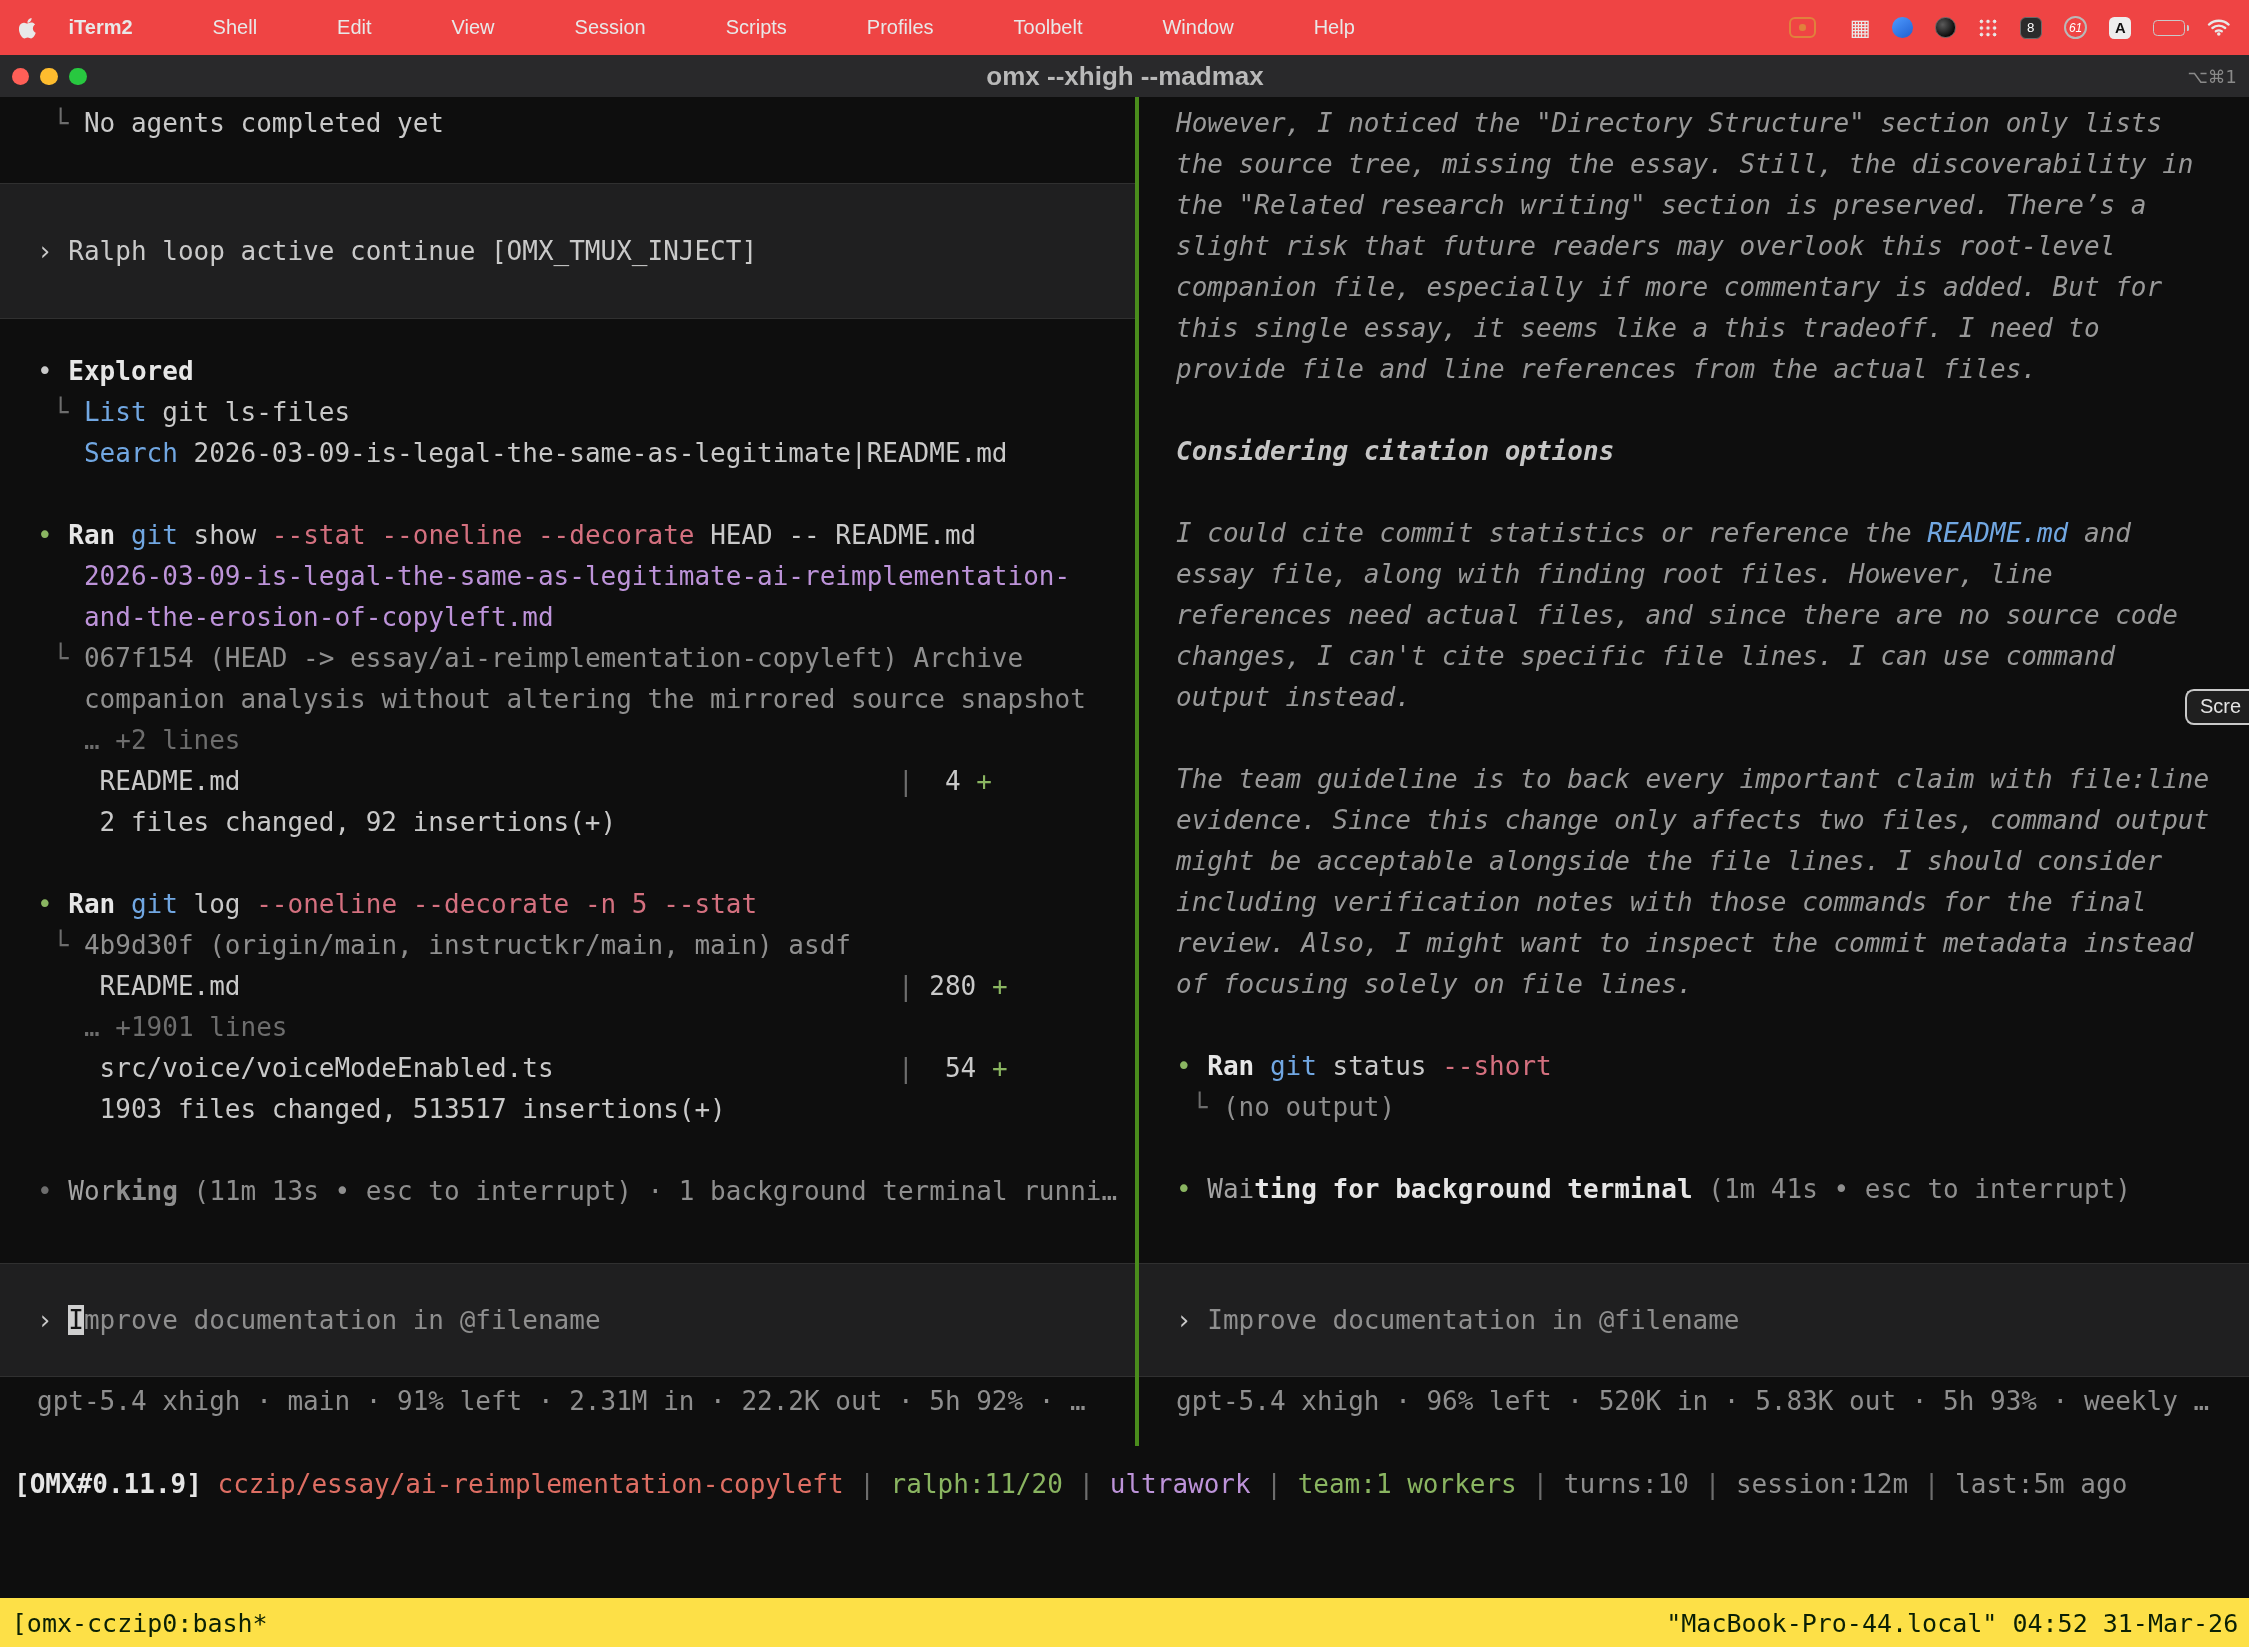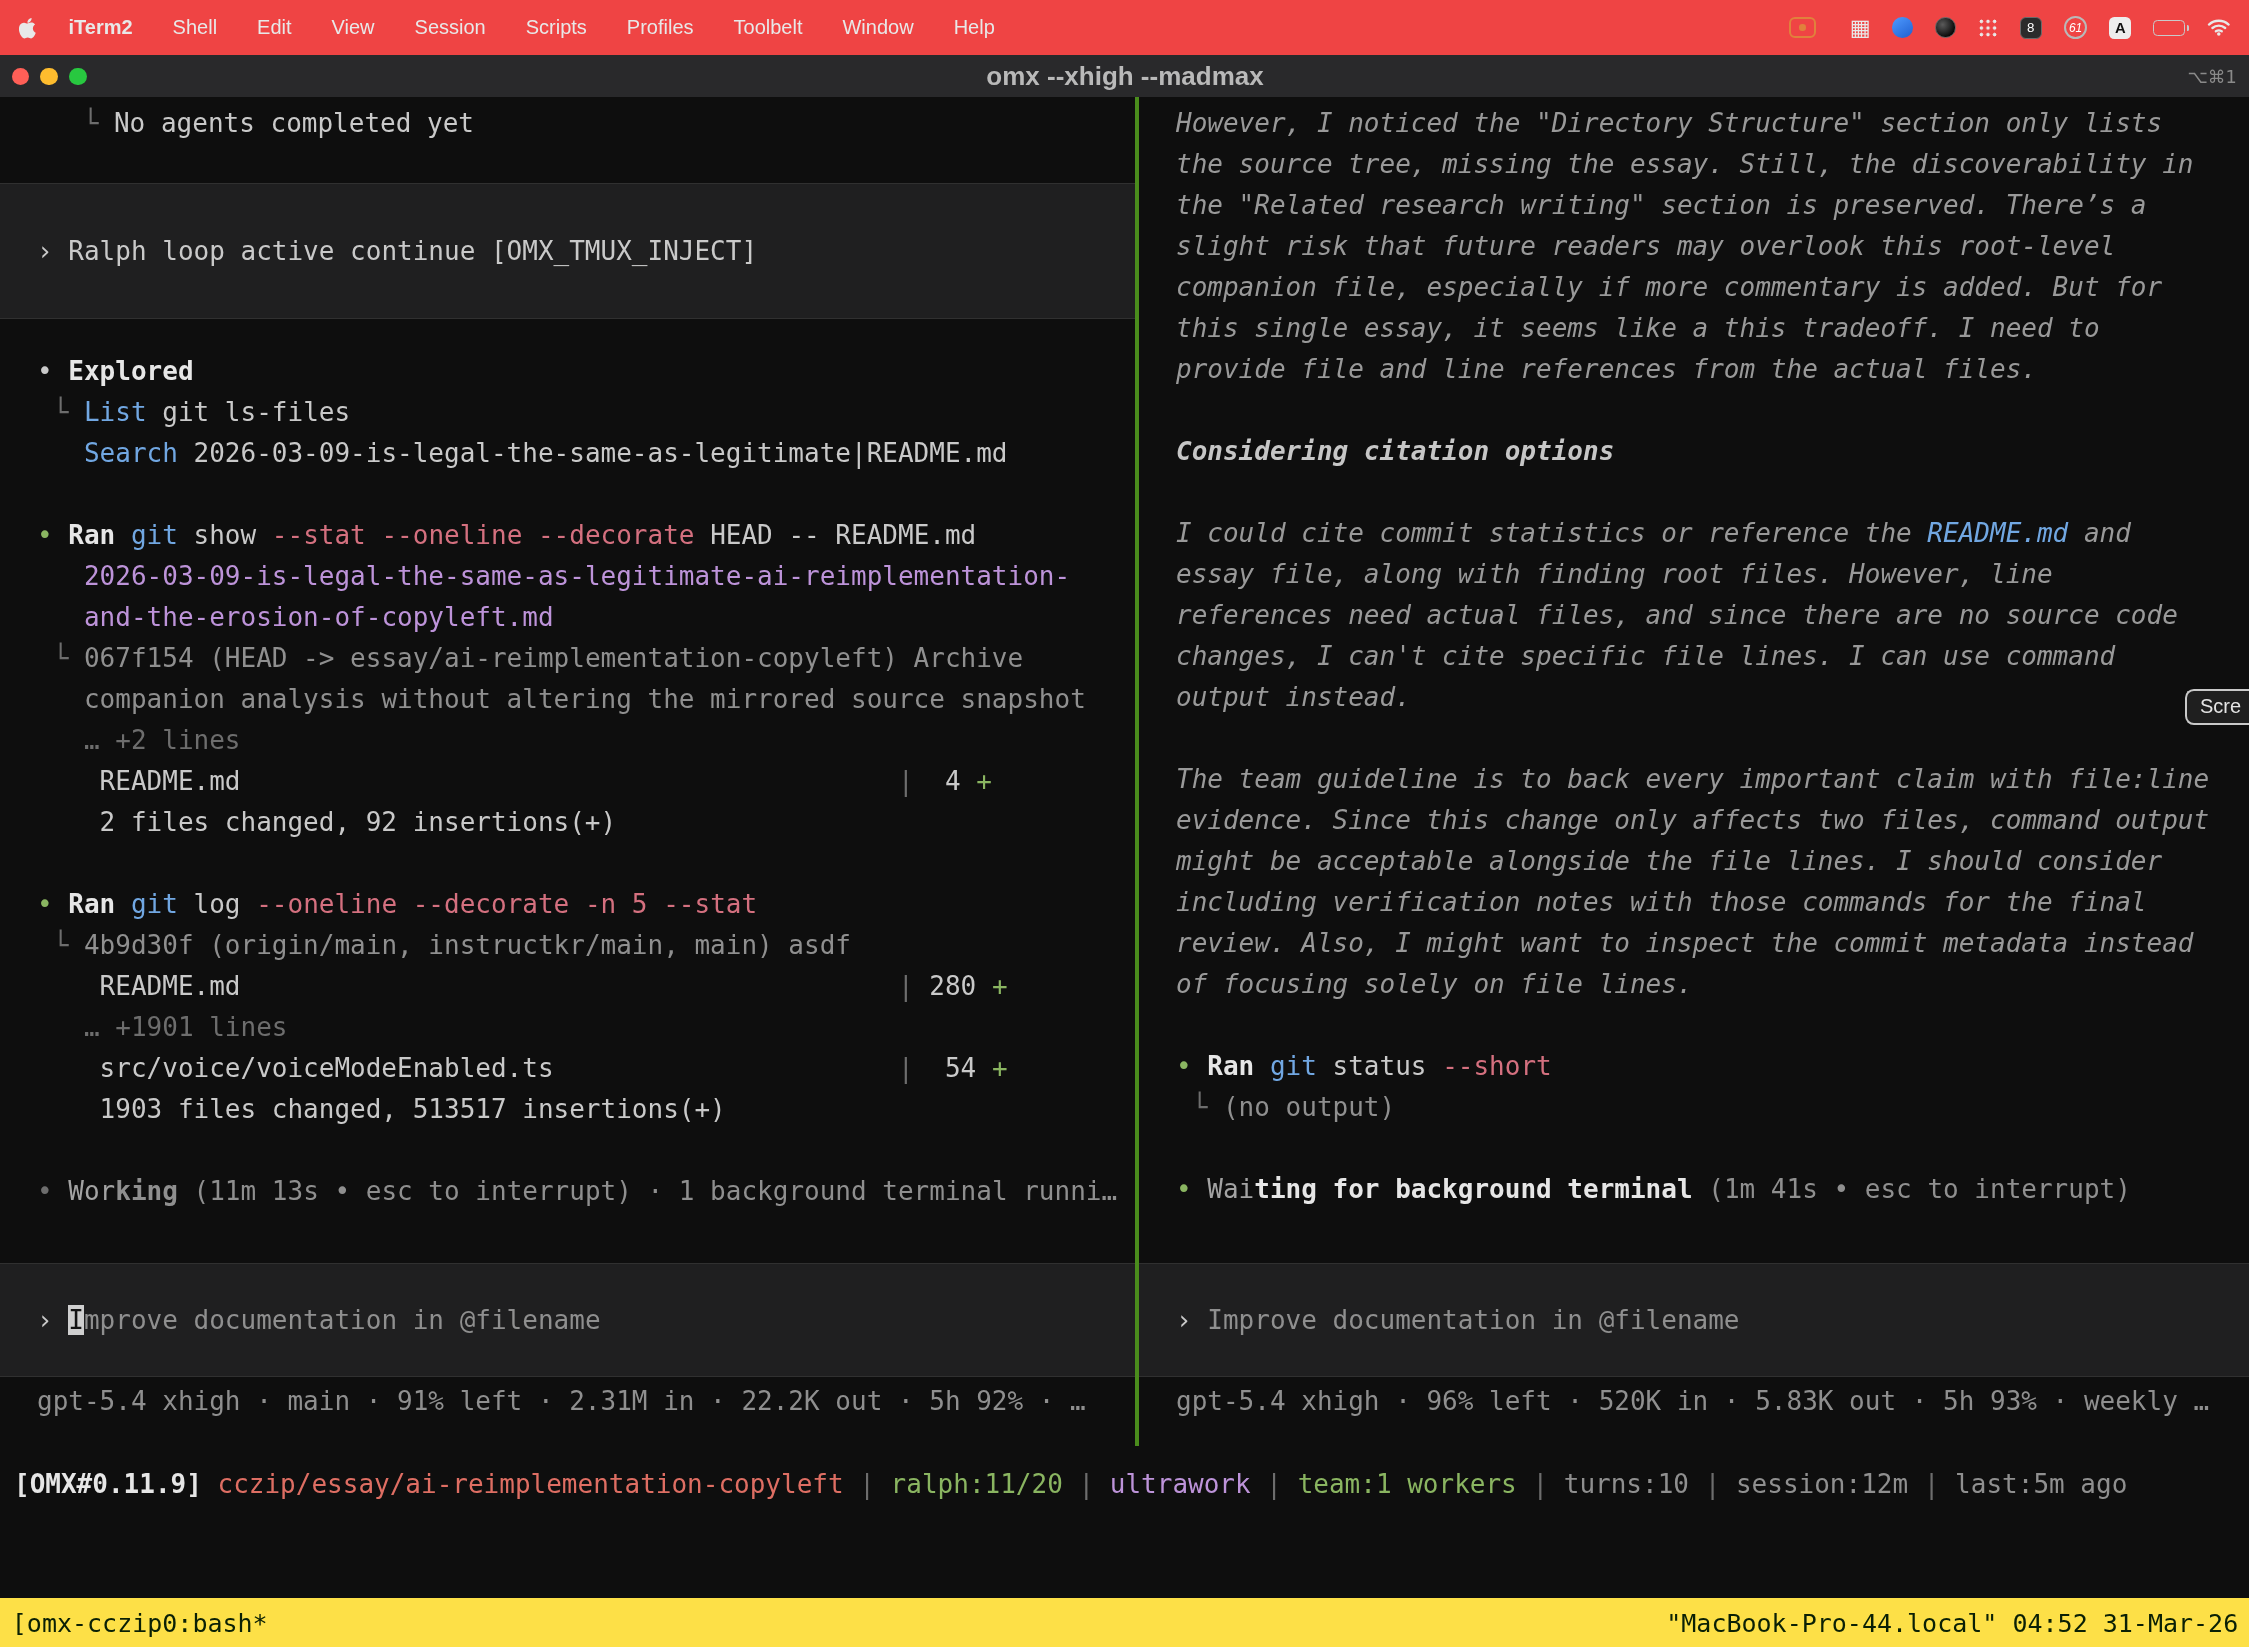--- a/index.html
+++ b/index.html
@@ -3,21 +3,21 @@
 <meta charset="utf-8">
 <style>
   html,body{margin:0;padding:0;background:#000;}
   .screen{position:relative;width:2250px;height:1648px;overflow:hidden;background:#0e0e0e;font-family:"Liberation Sans",sans-serif;}
 
   
   .menubar{position:absolute;top:0;left:0;right:0;height:55px;background:#ef4444;display:flex;align-items:center;padding:0 19px;box-sizing:border-box;color:#e8e8e8;font-size:20px;}
   .apple{display:flex;align-items:center;margin-right:29.5px;}
   .appname{font-weight:700;margin-right:40px;}
   .menus{display:flex;gap:40px;}
-  .menu-item{cursor:default;}
+  .menu-item{cursor:default;margin-left:40px;}
   .statusicons{margin-left:auto;display:flex;align-items:center;gap:22px;}
   .ic-rec{width:26.6px;height:20.7px;border:2.2px solid #e0813c;border-radius:5.9px;display:flex;align-items:center;justify-content:center;margin-right:11.8px;box-sizing:border-box;}
   .rec-dot{width:6.6px;height:6.6px;background:#e0813c;border-radius:50%;}
   .ic-bento{font-family:"DejaVu Sans",sans-serif;font-size:22px;line-height:22px;color:#e8e8e8;}
   .ic-blue{width:20.7px;height:20.7px;border-radius:50%;background:linear-gradient(145deg,#4f9bff,#1f5fd0);}
   .ic-dark{width:20.7px;height:20.7px;border-radius:50%;background:radial-gradient(circle at 35% 35%,#5a5a5a,#0a0a0a 72%);border:1.5px solid #666;box-sizing:border-box;}
   .ic-dots{width:20px;height:20px;background-image:radial-gradient(circle,#e8e8e8 1.6px,transparent 2.1px);background-size:6.6px 6.6px;background-position:center;}
   .ic-key8{width:22px;height:22px;background:#2b2b2b;border:1.5px solid #6a6a6a;border-radius:5.9px;display:flex;align-items:center;justify-content:center;font-size:13.3px;color:#fff;box-sizing:border-box;}
   .ic-61{width:23.6px;height:23.6px;border:2.2px solid #b9b9b9;border-radius:50%;display:flex;align-items:center;justify-content:center;font-size:12px;color:#fff;box-sizing:border-box;font-style:italic;}
   .ic-a{width:22px;height:22px;background:#ededed;border-radius:5.2px;display:flex;align-items:center;justify-content:center;font-size:14.8px;font-weight:700;color:#111;}
@@ -33,21 +33,21 @@
   .wtitle{position:absolute;left:0;right:0;text-align:center;color:#b9b9b9;font-size:26px;font-weight:600;}
   .wshort{position:absolute;right:13.3px;color:#8a8a8a;font-size:17.7px;font-family:"DejaVu Sans",sans-serif;}
 
   
   .terminal{position:absolute;top:97px;left:0;right:0;bottom:0;background:#0e0e0e;font-family:"DejaVu Sans Mono",monospace;font-size:26px;}
   .pane{position:absolute;top:0;height:1349px;overflow:hidden;}
   .pane.left{left:0;width:1135px;}
   .divider{position:absolute;left:1135px;top:0;width:3.7px;height:1349px;background:#4a8c1c;cursor:col-resize;}
   .pane.right{left:1139px;right:0;}
   .tline{height:41px;line-height:41px;padding-left:37px;white-space:pre;overflow:hidden;}
-  .prelines{position:absolute;top:5.9px;left:16px;right:0;padding-left:14px;}
+  .prelines{position:absolute;top:5.9px;left:0;right:0;}
   .box{background:#1f1f20;border-top:0.7px solid #303030;border-bottom:0.7px solid #303030;display:flex;flex-direction:column;justify-content:center;}
   .inject{position:absolute;top:86px;left:0;right:0;height:136px;box-sizing:border-box;}
   .body-left{position:absolute;top:254px;left:0;right:0;}
   .body-right{position:absolute;top:5.9px;left:0;right:0;}
   .inputbox{position:absolute;top:1166px;left:0;right:0;height:114px;box-sizing:border-box;cursor:text;}
   .panestatus{position:absolute;top:1284px;left:0;right:0;}
 
   .omxline{position:absolute;top:1367px;left:0;right:0;}
   .omxline .tline{padding-left:14px;}
   .tmuxbar{position:absolute;left:0;right:0;bottom:0;height:50px;background:#fde047;color:#0a2005;display:flex;justify-content:space-between;align-items:center;padding:0 11.8px;box-sizing:border-box;font-size:25px;white-space:pre;}

